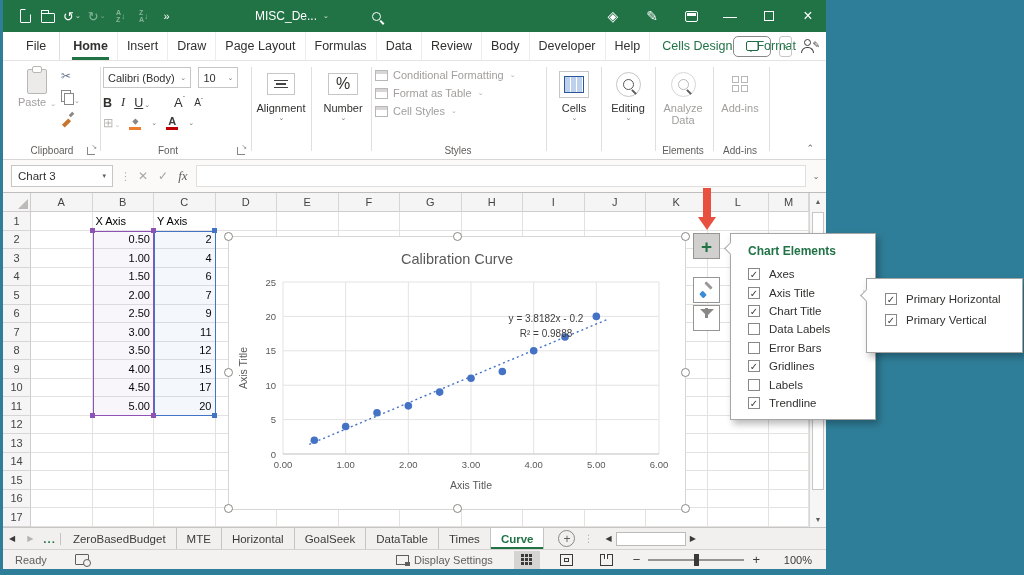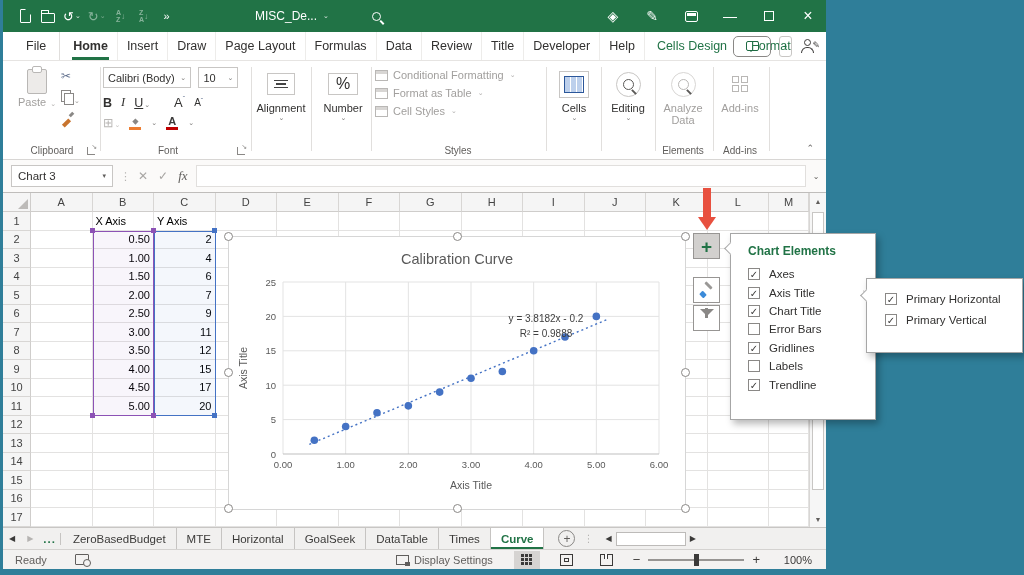--- a/index.html
+++ b/index.html
@@ -237,21 +237,21 @@
   <div class="tabrow">
     <div id="ribbon-tabs" style="display:flex;height:100%;align-items:center;padding-left:10px;">
         <span class="rtab first">File</span>
         <span class="rtab active">Home</span>
         <span class="rtab">Insert</span>
         <span class="rtab">Draw</span>
         <span class="rtab">Page Layout</span>
         <span class="rtab">Formulas</span>
         <span class="rtab">Data</span>
         <span class="rtab">Review</span>
-        <span class="rtab">Title</span>
+        <span class="rtab">Body</span>
         <span class="rtab">Developer</span>
         <span class="rtab">Help</span>
         <span class="rtab ctx">Cells Design</span>
         <span class="rtab ctx">Format</span>
       </div>
     <div class="tabrow-right">
       <span class="cmt-btn">
           <span class="bubble"></span>
         </span>
       <span class="mini-exp">›</span>
@@ -862,20 +862,24 @@
         <span class="cbx">✓</span>
         <span>Axis Title</span>
         <span class="ce-sub-arrow">›</span>
       </div>
       <div class="ce-item">
         <span class="cbx">✓</span>
         <span>Chart Title</span>
       </div>
       <div class="ce-item">
         <span class="cbx"></span>
+        <span>Data Labels</span>
+      </div>
+      <div class="ce-item">
+        <span class="cbx"></span>
         <span>Error Bars</span>
       </div>
       <div class="ce-item">
         <span class="cbx">✓</span>
         <span>Gridlines</span>
       </div>
       <div class="ce-item">
         <span class="cbx"></span>
         <span>Labels</span>
       </div>

